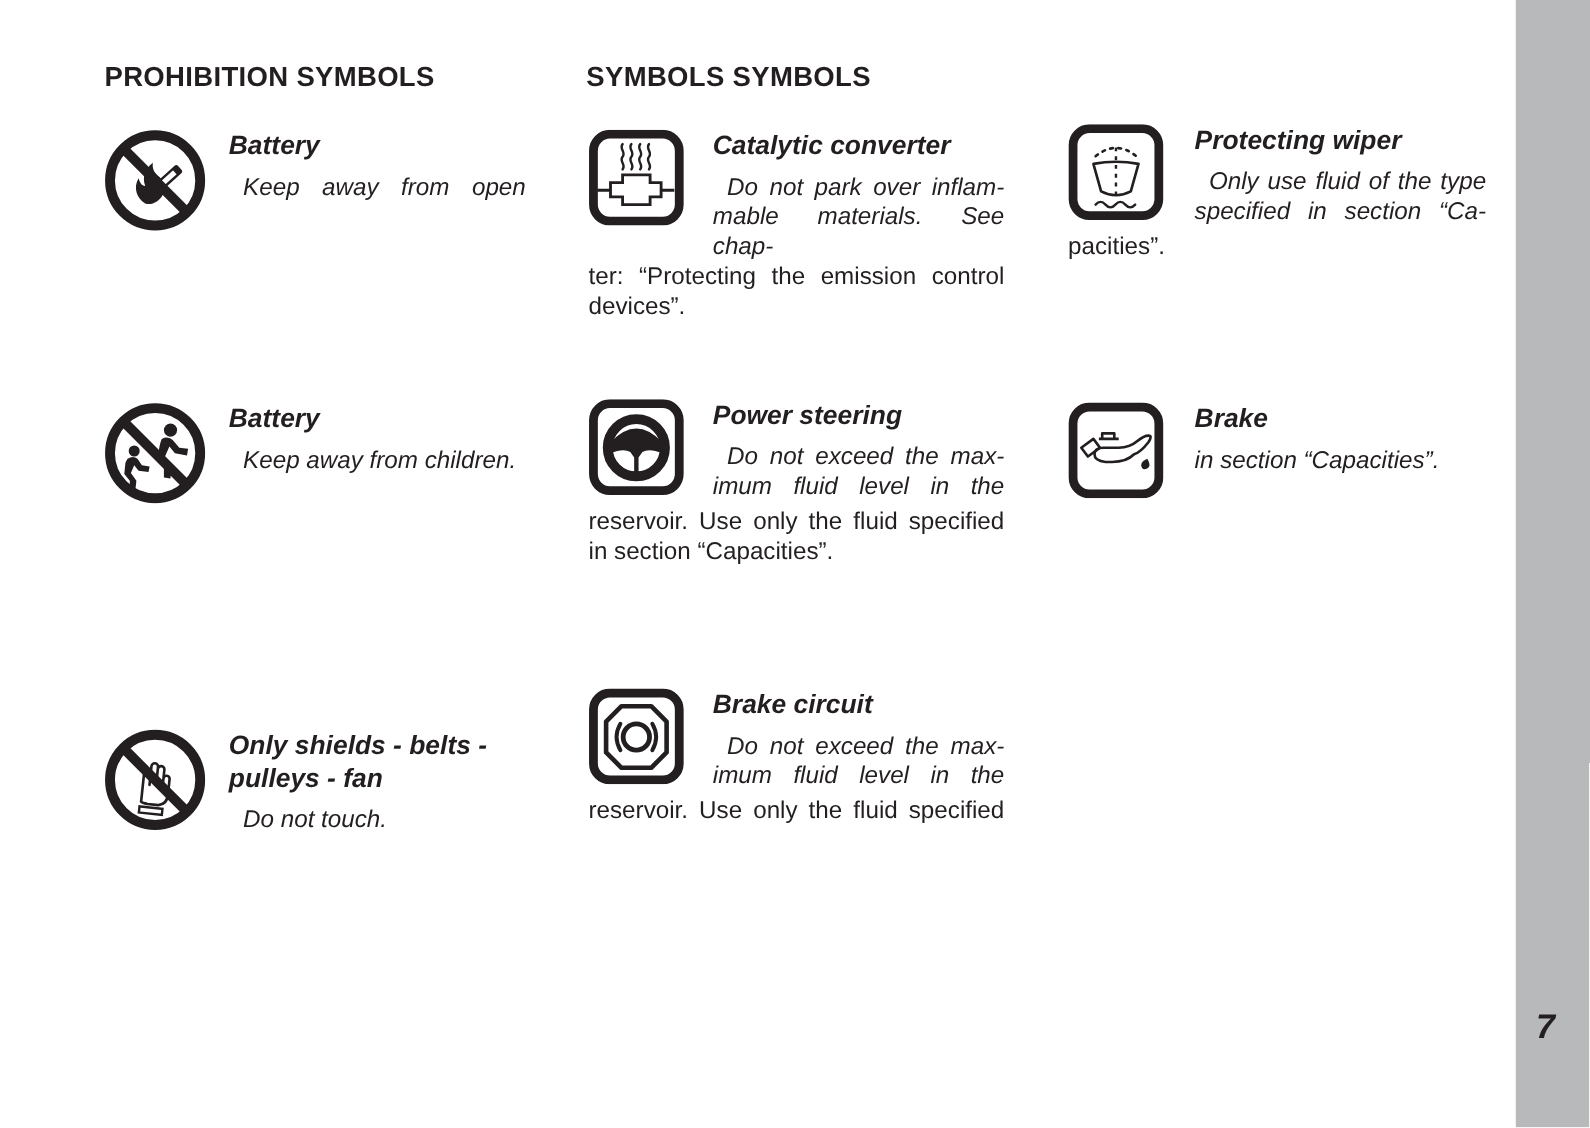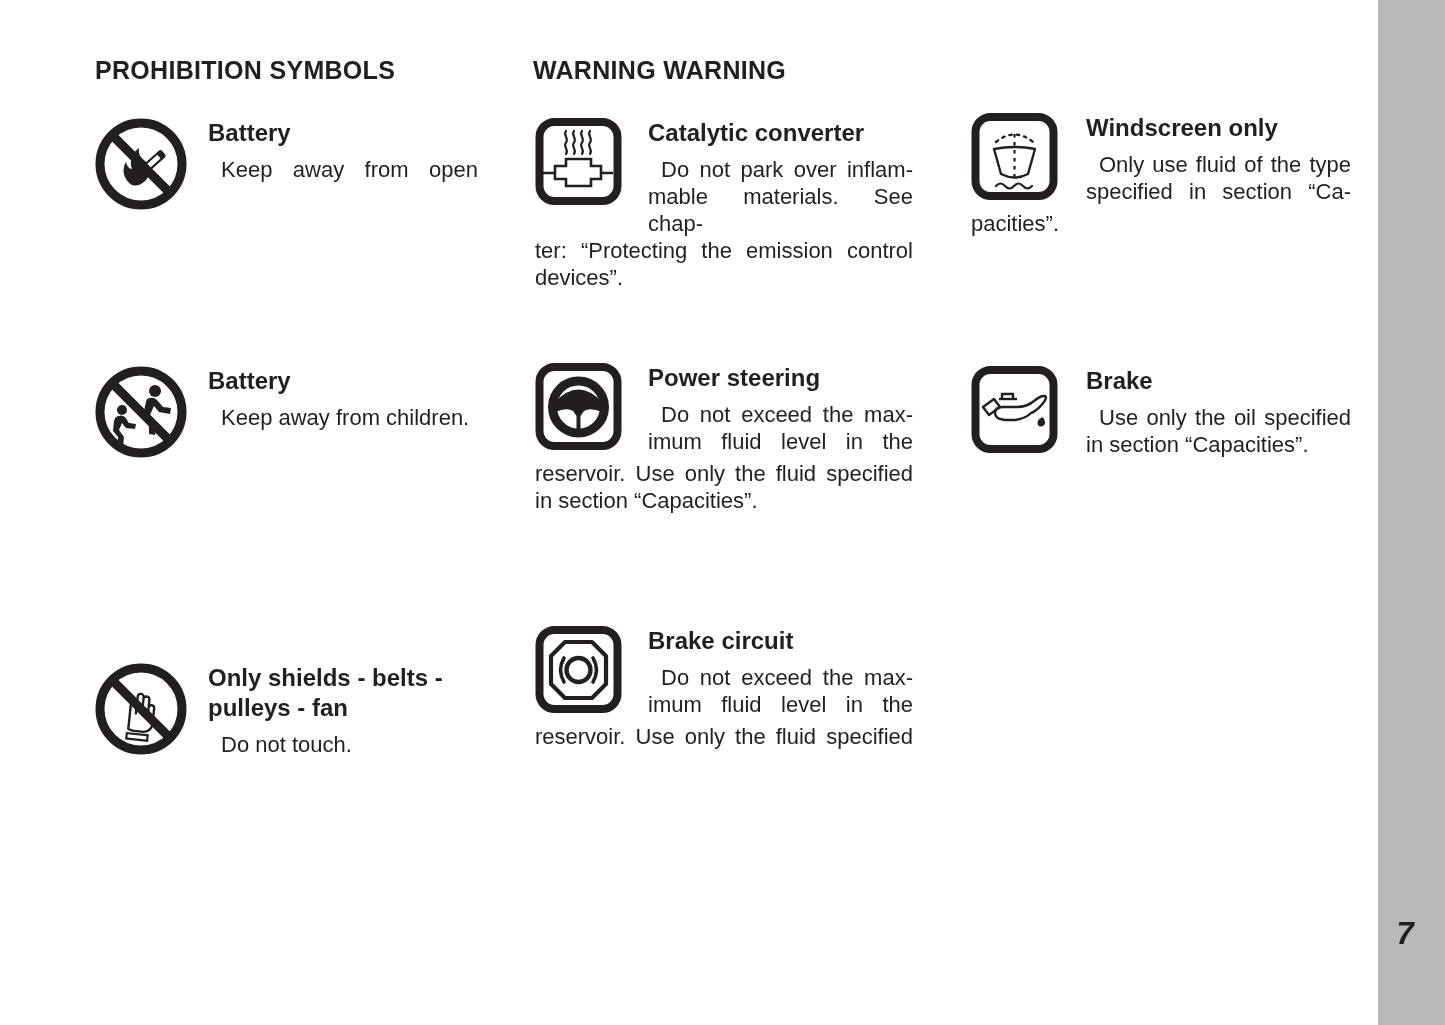--- a/index.html
+++ b/index.html
@@ -2,37 +2,37 @@
 <html><head>
 <meta charset="utf-8">
 <style>
   html,body{margin:0;padding:0;background:#ffffff;}
   .page{position:relative;width:1445px;height:1025px;background:#ffffff;
         font-family:"Liberation Sans",sans-serif;color:#231f20;overflow:hidden;}
   .heading{position:absolute;font-size:25px;font-weight:700;letter-spacing:.3px;white-space:nowrap;}
   .cell{position:absolute;}
   .top{display:flex;align-items:flex-start;min-height:97px;}
   .iw{flex:0 0 auto;}
-  .beside{flex:1 1 auto;min-width:0;}
+  .beside{flex:1 1 auto;min-width:0;font-style:italic;}
   .title{font-size:24px;font-weight:700;line-height:30px;margin:0 0 8px 0;}
   .bl{font-size:22px;line-height:27px;}
   .jl{text-align:justify;text-align-last:justify;}
   .ind{text-indent:13px;}
   .sidebar{position:absolute;right:0;top:0;width:67px;height:1025px;}
   .pagenum{position:absolute;top:916px;left:0;width:54px;text-align:center;
            font-size:31px;font-weight:700;font-style:italic;}
   svg{display:block;}
 </style>
 </head>
 <body>
 
 <div class="page">
 
   <div class="heading" style="left:95px;top:56px">PROHIBITION SYMBOLS</div>
-  <div class="heading" style="left:533px;top:56px">WARNING WARNING</div>
+  <div class="heading" style="left:533px;top:56px">SYMBOLS SYMBOLS</div>
 
   <div class="cell" style="left:95px;top:118px;width:383px">
     <div class="top">
       <span class="iw" style="margin-right:21px">
         <svg width="92" height="92" viewBox="0 0 92 92">
           <path fill="#231f20" d="M37,67 C29,62 26,52 31,44 C32,48 34,51 37,51 C34,43 37,35 44,30 C43,36 46,40 50,43 C54,47 56,53 53,59 C50,65 43,69 37,67 Z"></path>
           <g transform="rotate(-42 58 44)">
             <rect x="44" y="40.5" width="27" height="7" rx="1.5" fill="#ffffff" stroke="#231f20" stroke-width="2.2"></rect>
             <rect x="66" y="40.5" width="5" height="7" fill="#231f20"></rect>
           </g>
@@ -157,21 +157,21 @@
       <span class="iw" style="margin-right:28px">
         <svg width="87" height="87" viewBox="0 0 87 87">
           <rect x="4.5" y="4" width="78" height="79" rx="15" fill="none" stroke="#231f20" stroke-width="8"></rect>
           <path d="M25,29 Q43.5,14 62,29" fill="none" stroke="#231f20" stroke-width="2.4" stroke-dasharray="2.5 5" stroke-linecap="round"></path>
           <path d="M23,36 Q43.5,32 64,36 L57,61 Q43.5,68 30,61 Z" fill="#ffffff" stroke="#231f20" stroke-width="2.4" stroke-linejoin="round"></path>
           <line x1="43.5" y1="21" x2="43.5" y2="65" stroke="#231f20" stroke-width="2.2" stroke-dasharray="3.5 4.5"></line>
           <path d="M25,73 q4.5,-5 9,0 t9,0 t9,0 t9,0" fill="none" stroke="#231f20" stroke-width="2.2" stroke-linecap="round"></path>
         </svg>
       </span>
       <div class="beside">
-        <div class="title">Windscreen only</div>
+        <div class="title">Protecting wiper</div>
         <div class="bl jl ind">Only use fluid of the type</div>
         <div class="bl jl">specified in section “Ca-</div>
       </div>
     </div>
     <div class="bl">pacities”.</div>
   </div>
 
   <div class="cell" style="left:971px;top:366px;width:380px">
     <div class="top">
       <span class="iw" style="margin-right:28px">
@@ -181,21 +181,20 @@
             <path d="M12,41 l11,-8 6,8 -11,8 z"></path>
             <path d="M31,33 v-5 h11 v5"></path>
             <line x1="28" y1="33" x2="46" y2="33"></line>
             <path d="M24,47 q0,-6 8,-6 h14 q10,0 17,-6 q6,-5 10,-5 q4,0 0,6 q-7,9 -13,11 q-7,7 -20,7 h-6 q-10,-1 -10,-7 z"></path>
           </g>
           <path fill="#231f20" d="M72,51 q4,6.5 0,9 q-5,2 -5.5,-3 q-0.3,-3.5 5.5,-6 z"></path>
         </svg>
       </span>
       <div class="beside">
         <div class="title">Brake</div>
-        <div class="bl jl ind">Use only the oil specified</div>
         <div class="bl">in section “Capacities”.</div>
       </div>
     </div>
   </div>
 
   <div class="sidebar" style="background:#b8b9bb">
     <div class="pagenum">7</div>
   </div>
 
 </div>

